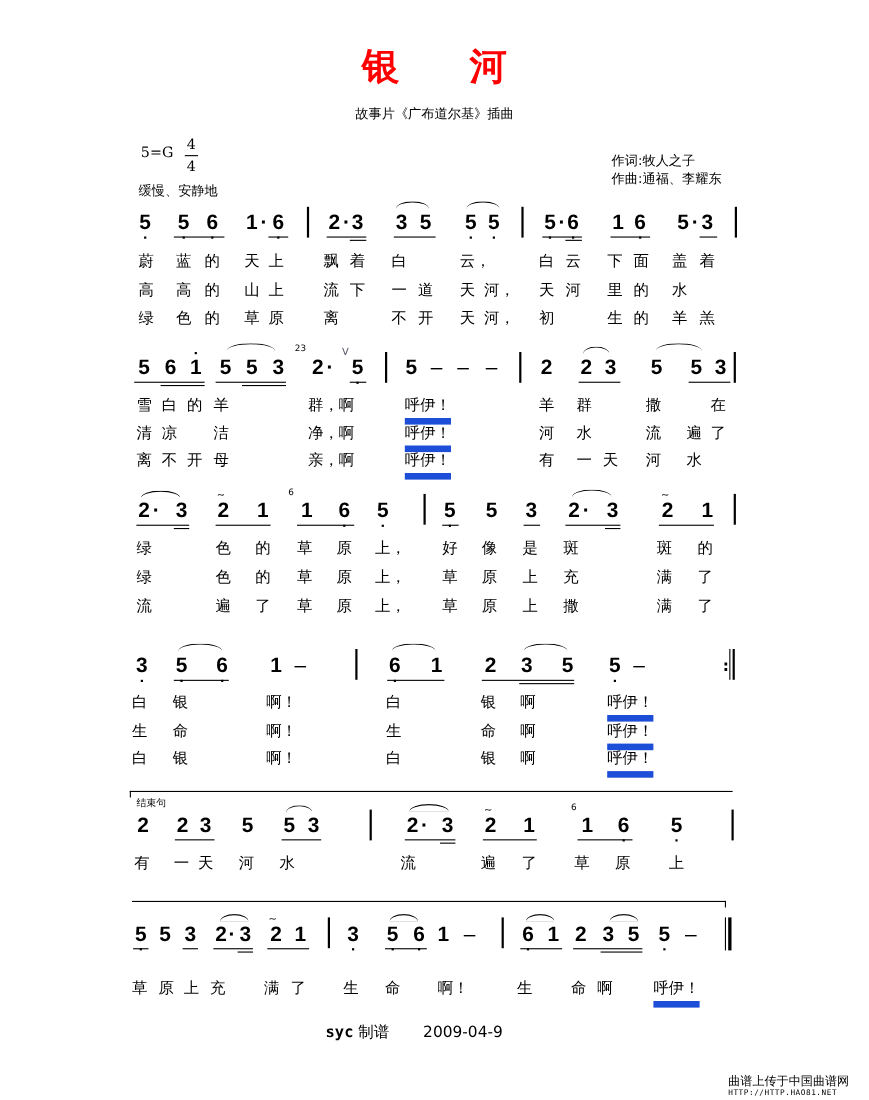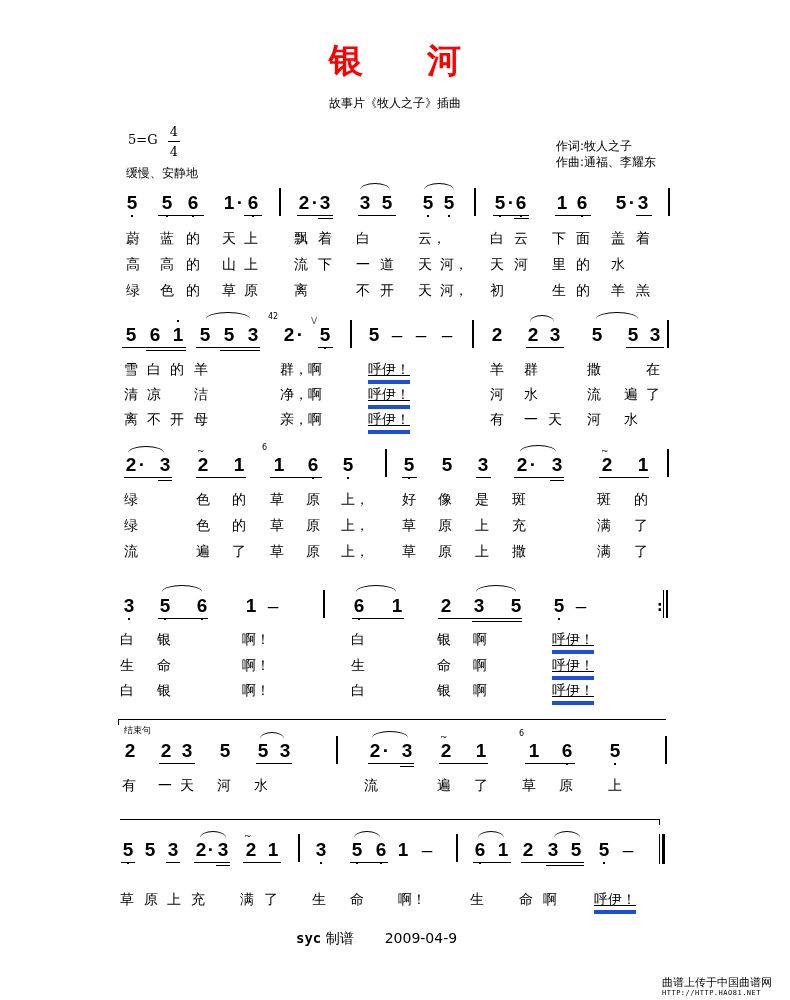--- a/index.html
+++ b/index.html
@@ -19,27 +19,27 @@
   .ul { position: absolute; height: 1px; background: #000; }
   .bar { position: absolute; width: 1.5px; background: #000; }
   .lyr { position: absolute; font-size: 14px; line-height: 16px; }
   .slur { position: absolute; border-top: 1px solid #000; border-radius: 50% 50% 0 0 / 100% 100% 0 0; height: 6px; }
   .small { position: absolute; font-size: 8px; }
   .hline { position: absolute; height: 1px; background: #000; }
   .footer-sig { left: 296px; top: 930px; font-size: 14px; }
   .footer-sig b { font-family: "DejaVu Sans Mono", monospace; }
   .wm1 { left: 662px; top: 975px; font-size: 11px; }
   .wm2 { left: 662px; top: 989px; font-size: 7px; letter-spacing: 0.5px; font-family: "DejaVu Sans Mono", monospace; }
-  .uline { border-bottom: 4px solid #1d4ed8; text-decoration: underline; }
+  .uline { border-bottom: 6px solid #1d4ed8; }
 </style>
 </head>
 <body>
 
 <div class="abs title">银 河</div>
-<div class="abs subtitle">故事片《牧人之子》插曲</div>
+<div class="abs subtitle">故事片《广布道尔基》插曲</div>
 <div class="abs key">5=G</div>
 <div class="ts">
   <div>4</div>
   <div style="border-top:1px solid #000;height:0;margin:1px 0;"></div>
   <div>4</div>
 </div>
 <div class="abs tempo">缓慢、安静地</div>
 <div class="abs credits">
   <div>作词:牧人之子</div>
   <div>作曲:通福、李耀东</div>
@@ -139,21 +139,21 @@
   <span class="note" style="left:148px;top:325px">6</span>
   <span class="note dot-a" style="left:171px;top:325px">1</span>
   <div class="ul" style="left:122px;top:347px;width:64px"></div>
   <div class="ul" style="left:146px;top:350px;width:40px"></div>
   <div class="slur" style="left:206px;top:312px;width:44px"></div>
   <span class="note" style="left:198px;top:325px">5</span>
   <span class="note" style="left:222px;top:325px">5</span>
   <span class="note" style="left:246px;top:325px">3</span>
   <div class="ul" style="left:196px;top:347px;width:64px"></div>
   <div class="ul" style="left:220px;top:350px;width:40px"></div>
-  <span class="small" style="left:268px;top:312px">42</span>
+  <span class="small" style="left:268px;top:312px">23</span>
   <span class="note" style="left:282px;top:325px">2</span>
   <span class="note" style="left:296px;top:325px;width:8px">·</span>
   <span class="small" style="left:311px;top:316px;font-size:9px;color:#556">V</span>
   <span class="note dotb" style="left:318px;top:325px">5</span>
   <div class="ul" style="left:318px;top:347px;width:15px"></div>
   <div class="bar" style="left:350px;top:320px;height:28px"></div>
 
   <span class="note" style="left:367px;top:325px">5</span>
   <span class="note" style="left:390px;top:325px;font-weight:normal">–</span>
   <span class="note" style="left:414px;top:325px;font-weight:normal">–</span>

